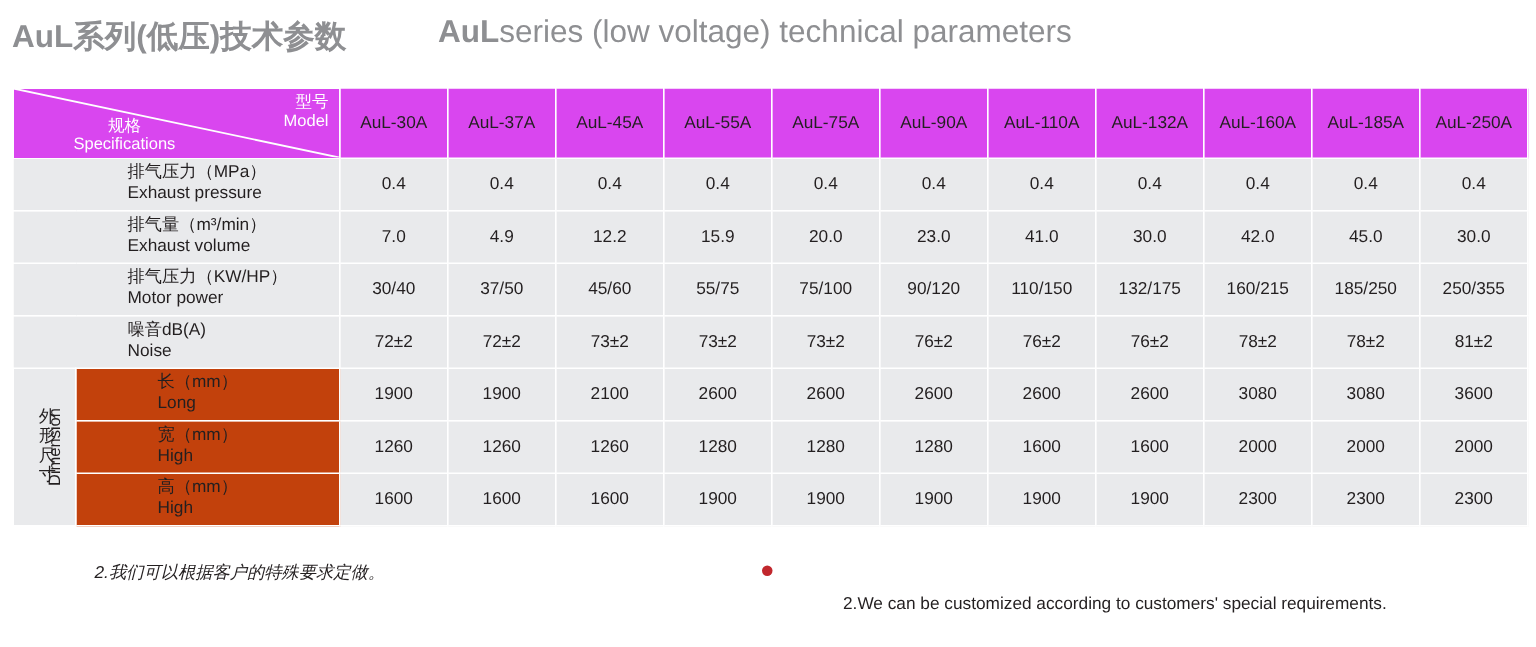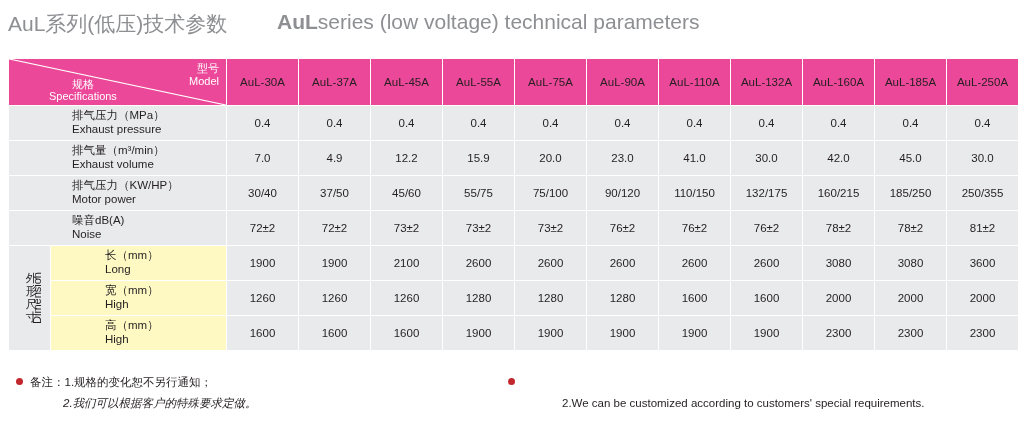--- a/index.html
+++ b/index.html
@@ -27,28 +27,28 @@
     top: 10px;
     left: 8px;
     width: 1008px;
     height: 34px;
   }
   .title-cn {
     position: absolute;
     left: 0px;
     top: 0px;
     font-size: 21px;
-    font-weight: normal;
+    font-weight: bold;
     color: #8e8f92;
     letter-spacing: 0px;
     white-space: nowrap;
   }
   .title-en {
     position: absolute;
-    left: 269px;
+    left: 284px;
     top: 0px;
     font-size: 21px;
     color: #8e8f92;
     white-space: nowrap;
   }
   .title-en .bold {
     font-weight: bold;
   }
 
   
@@ -65,21 +65,21 @@
   }
   table.spec td, table.spec th {
     border: 1px solid #ffffff;
     padding: 0;
     text-align: center;
     vertical-align: middle;
     font-size: 11.5px;
     color: #231f20;
   }
   .hdr-row td {
-    background: #ec4899;
+    background: #d946ef;
     color: #ffffff;
     height: 46px;
     font-size: 12.5px;
     border: 1px solid #ffffff;
   }
   .corner {
     position: relative;
     background: #8d8f93;
     width: 218px;
   }
@@ -106,25 +106,24 @@
     line-height: 1.15;
     font-size: 11px;
     color: #ffffff;
   }
   .rowlabel {
     background: #e9eaec;
     text-align: left;
     height: 34px;
   }
   .rowlabel .lbl-inner {
-    padding-left: 50px;
+    padding-left: 76px;
     line-height: 1.2;
     font-size: 11.5px;
     text-align: left;
-    margin-left: 13px;
   }
   .rowlabel .lbl-inner .l2 {
     letter-spacing: 0px;
   }
   .datacell {
     background: #e9eaec;
     height: 34px;
   }
   .dim-label {
     background: #e9eaec;
@@ -147,21 +146,21 @@
   .dim-en {
     position: absolute;
     left: 2px;
     top: 50%;
     transform: translateY(-50%) rotate(-90deg);
     transform-origin: center;
     font-size: 11px;
     white-space: nowrap;
   }
   .dim-rowlabel {
-    background: #fef9c3;
+    background: #c2410c;
     text-align: left;
     height: 30px;
     margin-left: 24px;
   }
   .dim-rowlabel .lbl-inner {
     padding-left: 54px;
     line-height: 1.2;
     font-size: 11.5px;
     text-align: left;
   }
@@ -399,21 +398,20 @@
           <td class="datacell">2300</td>
           <td class="datacell">2300</td>
           <td class="datacell">2300</td>
         </tr>
       </tbody>
     </table>
   </div>
 
   <div class="notes">
     <div class="note-col cn">
-      <div class="note-line"><span class="note-bullet"></span><span>备注：1.规格的变化恕不另行通知；</span></div>
       <div class="note-line note-indent-cn"><span>2.我们可以根据客户的特殊要求定做。</span></div>
     </div>
     <div class="note-col en">
       <div class="note-line"><span class="note-bullet"></span></div>
       <div class="note-line note-indent-en"><span>2.We can be customized according to customers' special requirements.</span></div>
     </div>
   </div>
 
 </div>
 

